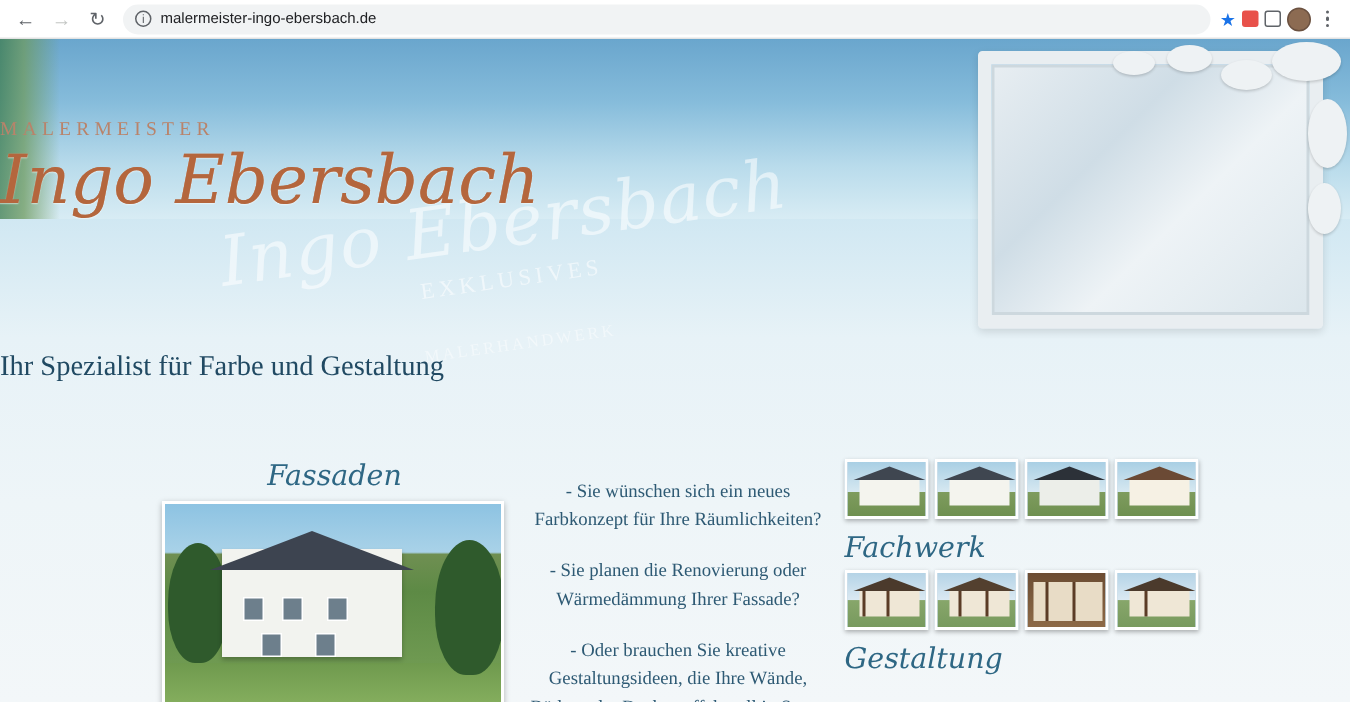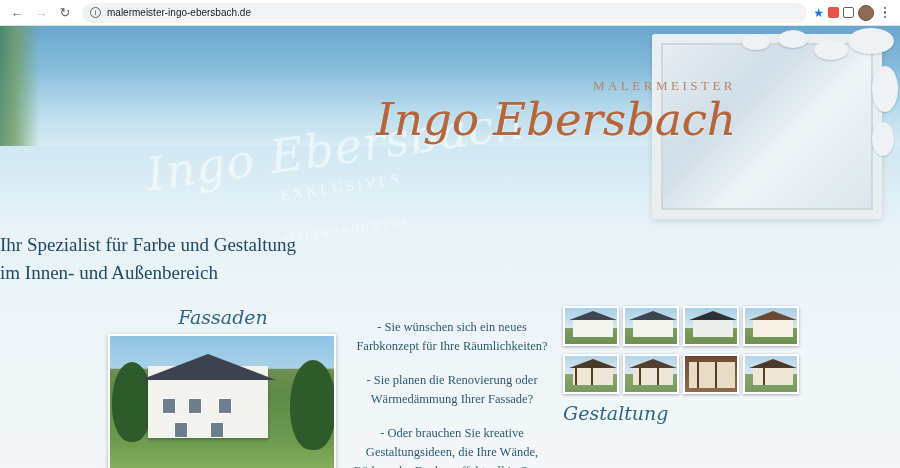--- a/index.html
+++ b/index.html
@@ -134,21 +134,21 @@
     color: rgba(255,255,255,.55);
     text-align: center;
     pointer-events: none;
     transform: rotate(-8deg);
   }
   .ghost .g1 { font-family: "DejaVu Serif", serif; font-style: italic; font-size: 46px; letter-spacing: 1px; }
   .ghost .g2 { font-family: "Liberation Serif", serif; font-size: 15px; letter-spacing: 3px; margin-top: 4px; }
   .ghost .g3 { font-family: "Liberation Serif", serif; font-size: 11px; letter-spacing: 2px; margin-top: 28px; color: rgba(255,255,255,.45); }
 
   
-  .site-header { position: absolute; top: 52px; left: 0; width: 736px; text-align: right; }
+  .site-header { position: absolute; top: 52px; left: 0; width: 736px; text-align: left; }
   .eyebrow {
     font-family: "Liberation Serif", serif;
     font-size: 13px;
     letter-spacing: 3.5px;
     color: #b9836a;
   }
   .brand {
     font-family: "DejaVu Serif", serif;
     font-style: italic;
     font-size: 45px;
@@ -323,21 +323,20 @@
   </div>
 
   <div class="site-header">
     <div class="eyebrow">MALERMEISTER</div>
     <div class="brand">Ingo Ebersbach</div>
   </div>
 
 
   <div class="intro">
     <div>Ihr Spezialist für Farbe und Gestaltung</div>
-    <div>im Innen- und Außenbereich</div>
   </div>
 
   <div class="content">
 
     <div class="col-left">
       <div class="section-script">Fassaden</div>
       <div class="photo-main">
         <div class="lawn"></div>
         <div class="tree" style="left:2px; top:26px; width:40px; height:80px;"></div>
         <div class="tree" style="left:180px; top:24px; width:46px; height:90px;"></div>
@@ -378,20 +377,21 @@
             </div>
           <div class="thumb">
               <div class="t-sky"></div>
               <div class="t-roof" style="border-bottom-color:#6b4a35"></div>
               <div class="t-house" style="background:#f6f1e4"></div>
             </div>
         </div>
       </div>
 
       <div class="block" style="margin-top:8px;">
+        <div class="section-script right">Fachwerk</div>
         <div class="thumbs">
           <div class="thumb fw">
               <div class="t-sky"></div>
               <div class="t-roof" style="border-bottom-color:#4b3a2c"></div>
               <div class="t-house"></div>
               <div class="beam" style="left:10px;bottom:7px;width:2px;height:17px;"></div>
               <div class="beam" style="left:26px;bottom:7px;width:2px;height:17px;"></div>
             </div>
           <div class="thumb fw">
               <div class="t-sky"></div>

